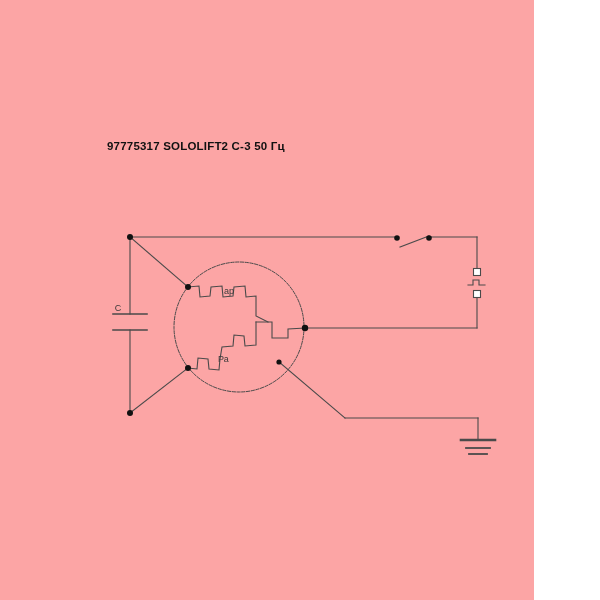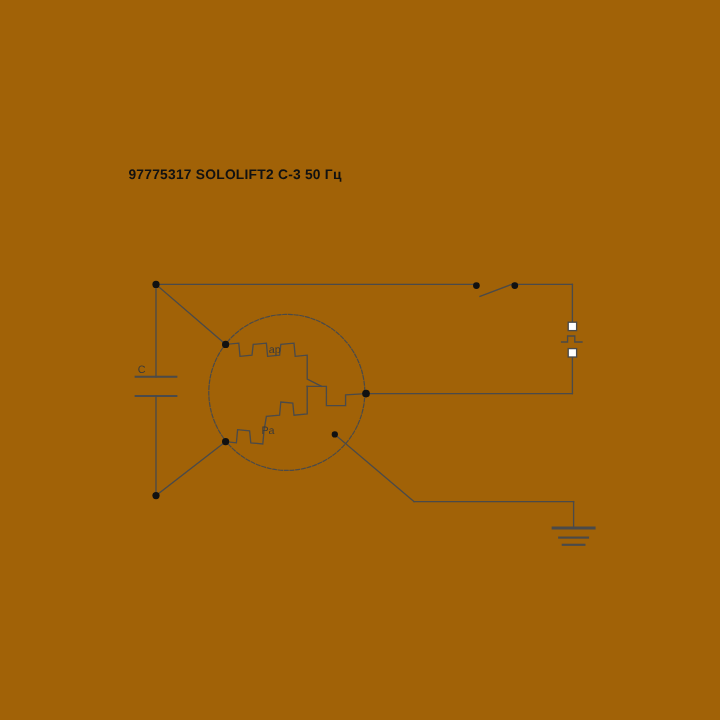--- a/index.html
+++ b/index.html
@@ -1,17 +1,17 @@
 <!DOCTYPE html>
 <html><head>
 <meta charset="utf-8">
 <style>
   html,body{margin:0;padding:0;background:#ffffff;}
   body{width:600px;height:600px;font-family:"Liberation Sans",sans-serif;overflow:hidden;}
-  #page{position:relative;width:600px;height:600px;background:#a16207;}
+  #page{position:relative;width:534px;height:600px;background:#fca5a5;}
   #title{
     position:absolute;left:107px;top:140px;
     font-size:11.5px;font-weight:bold;color:#111111;
     letter-spacing:0.2px;white-space:nowrap;
   }
   #canvas{position:absolute;left:0;top:0;width:600px;height:600px;}
   text{font-family:"Liberation Sans",sans-serif;fill:#3a3a3a;}
 </style>
 </head>
 <body>

